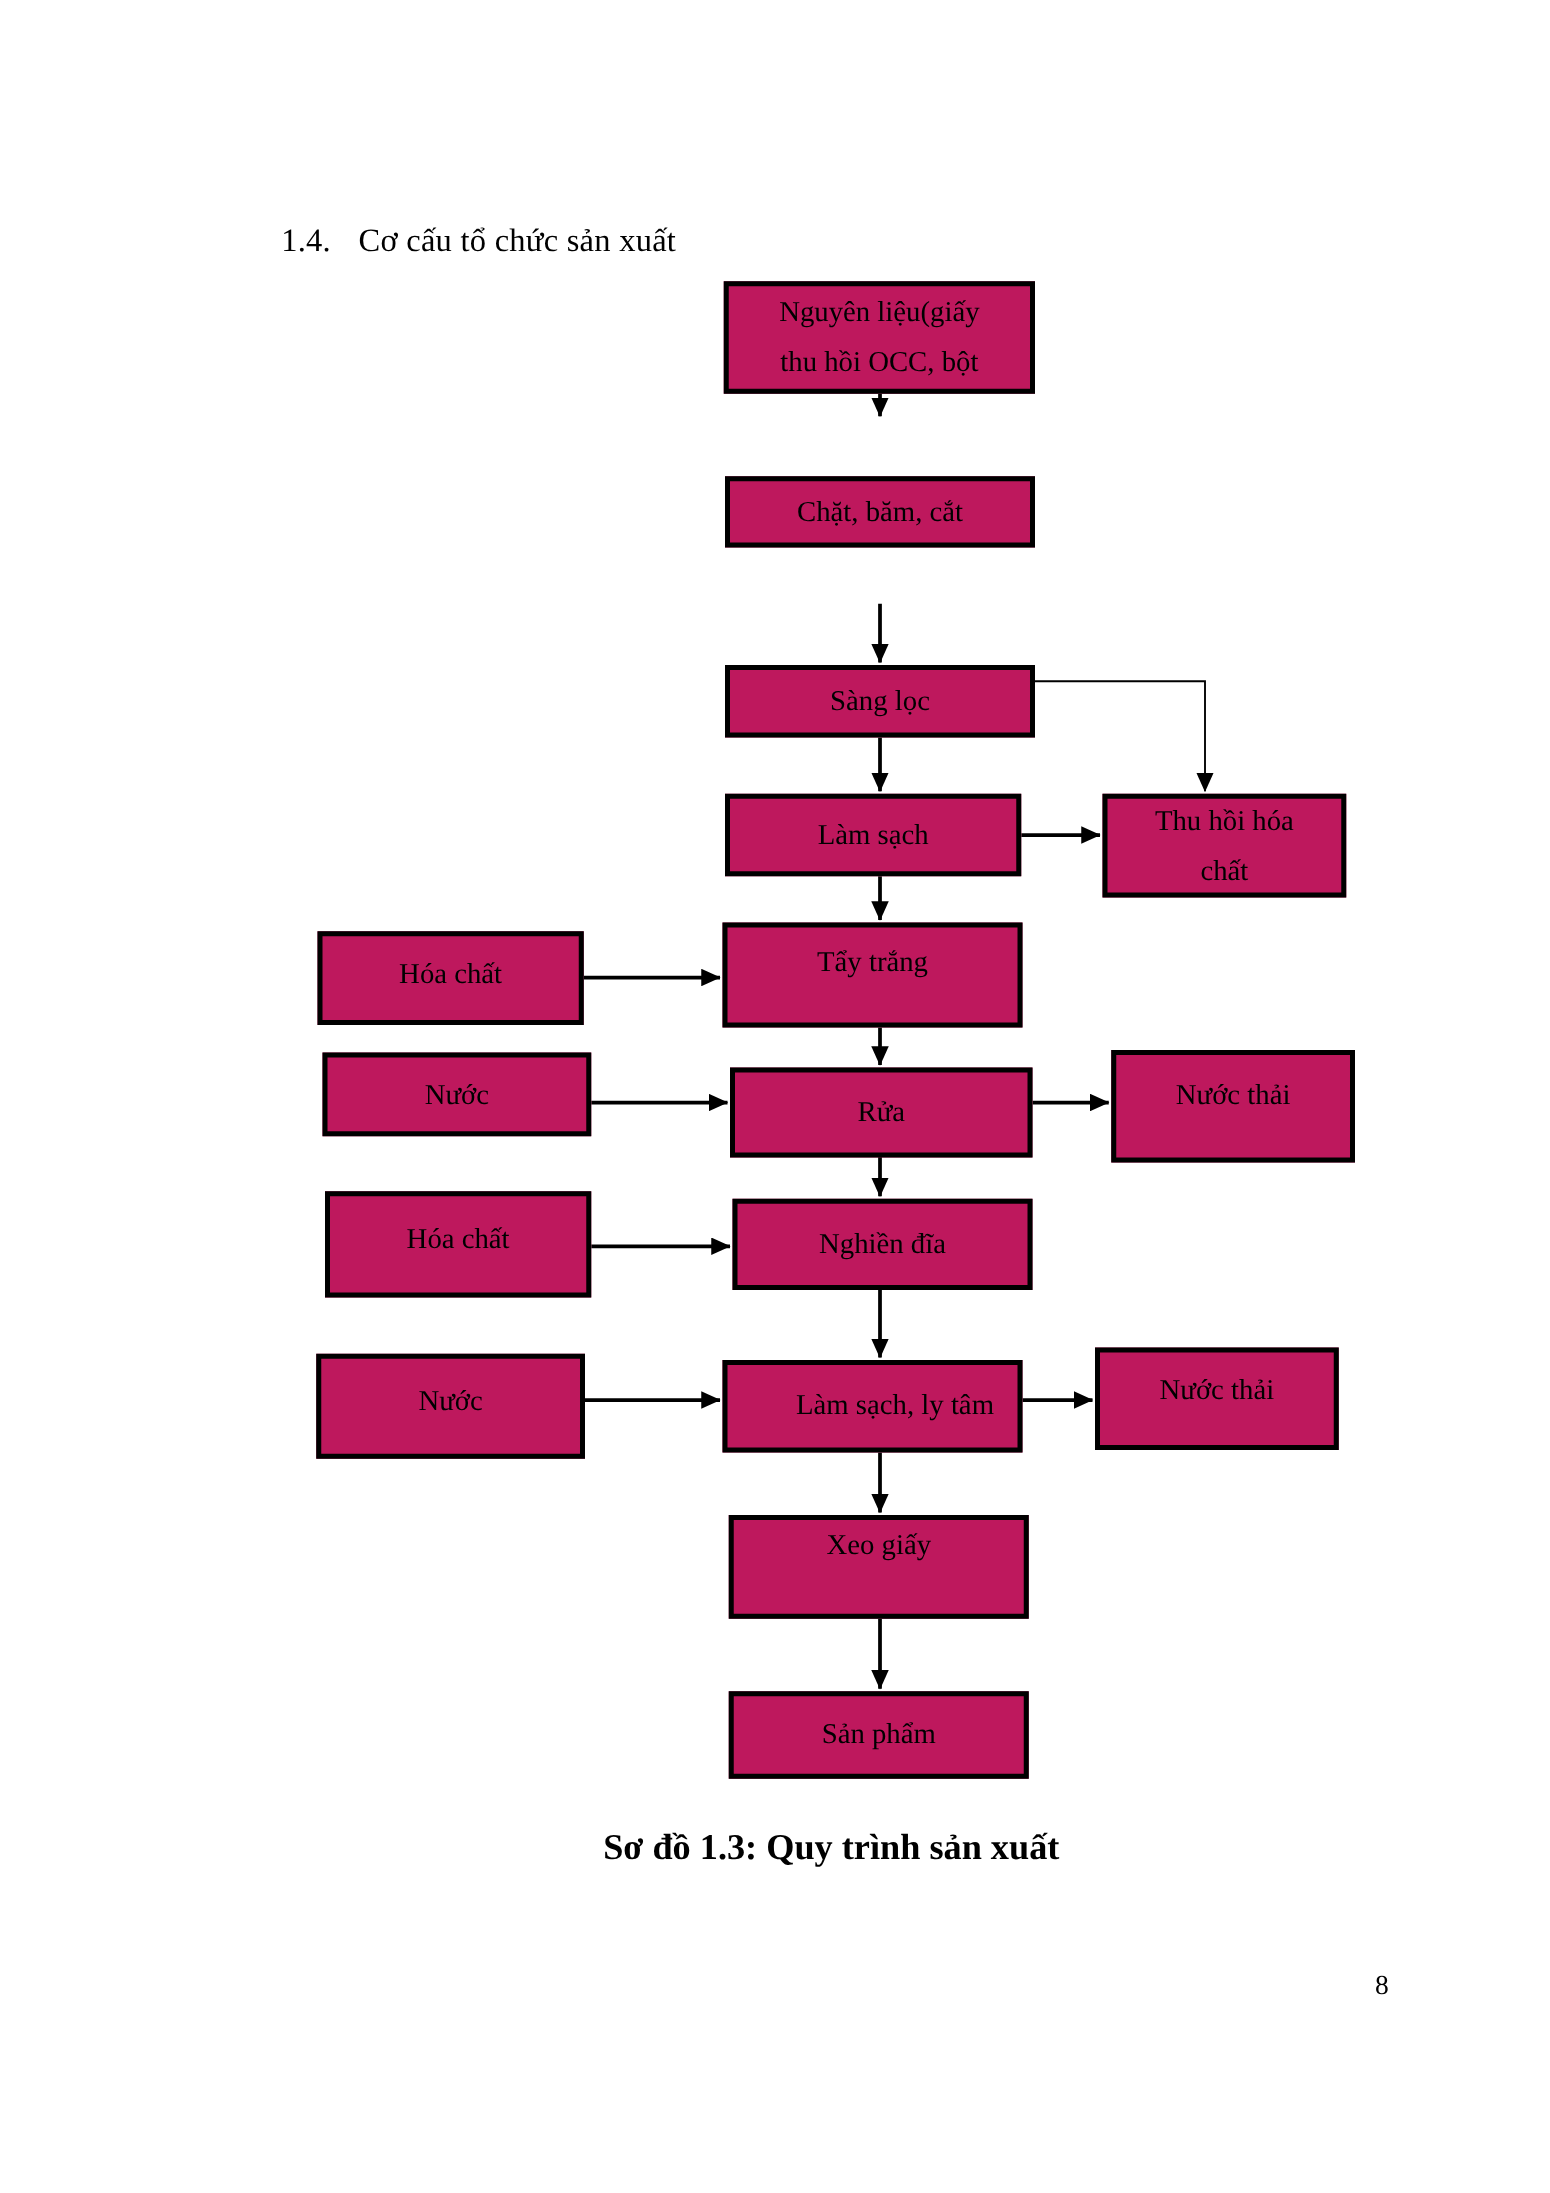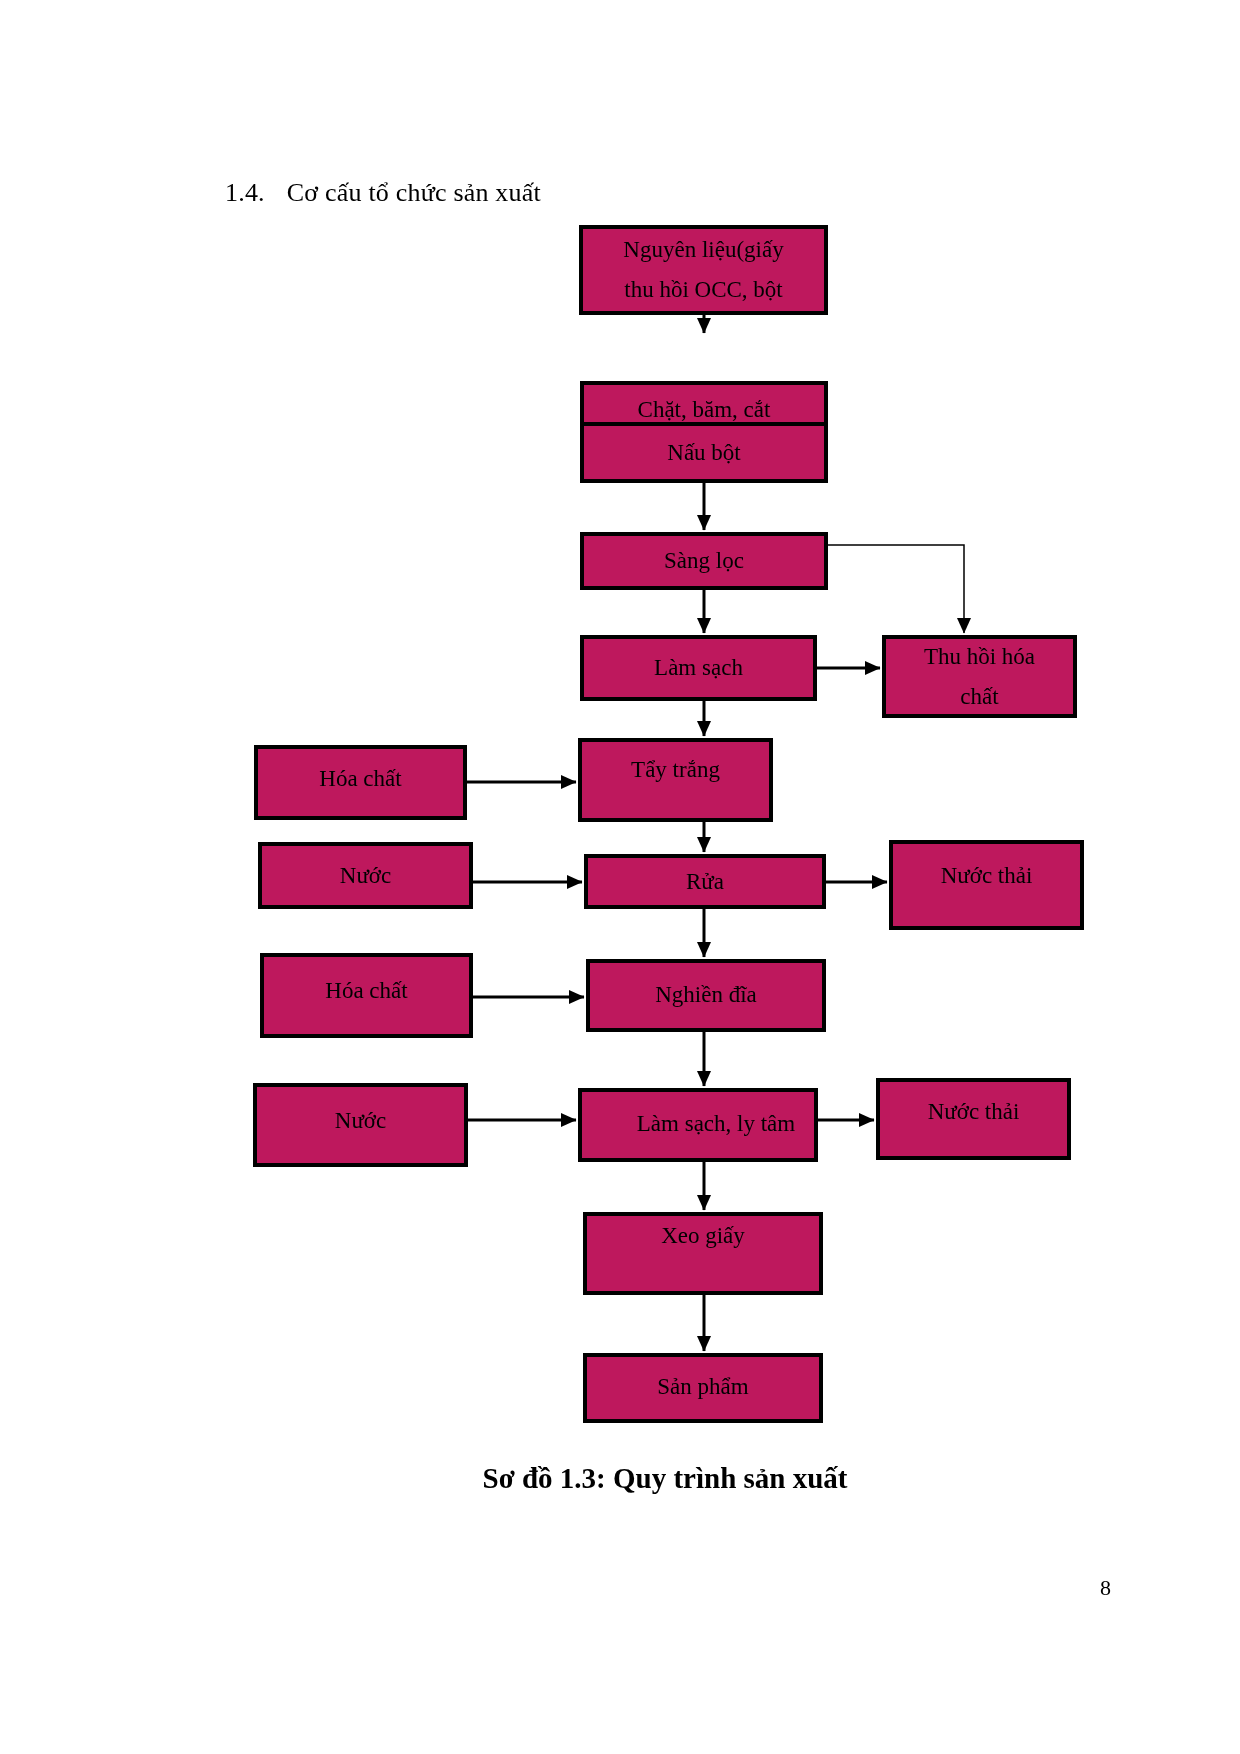--- a/index.html
+++ b/index.html
@@ -73,29 +73,28 @@
       <line x1="473" y1="997" x2="584" y2="997" marker-end="url(#ah)"></line>
       <line x1="468" y1="1120" x2="576" y2="1120" marker-end="url(#ah)"></line>
       <line x1="818" y1="1120" x2="874" y2="1120" marker-end="url(#ah)"></line>
     </g>
     <polyline points="828,545 964,545 964,633" fill="none" stroke="#000000" stroke-width="1.5" marker-end="url(#ah)"></polyline>
   </svg>
 
   <div class="node" style="left:579px;top:225px;width:249px;height:90px;">Nguyên liệu(giấy
 thu hồi OCC, bột</div>
   <div class="node" style="left:580px;top:335px;width:248px;height:57px;margin-top:46px;">Chặt, băm, cắt</div>
-  <div class="node" style="left:580px;top:422px;width:248px;height:61px;">Nấu bột</div>
   <div class="node" style="left:580px;top:532px;width:248px;height:58px;">Sàng lọc</div>
   <div class="node" style="left:580px;top:635px;width:237px;height:66px;">Làm sạch</div>
   <div class="node" style="left:882px;top:635px;width:195px;height:83px;">Thu hồi hóa
 chất</div>
-  <div class="node top" style="left:578px;top:738px;width:195px;height:84px;padding-top:8px;">Tẩy trắng</div>
+  <div class="node top" style="left:578px;top:738px;width:240px;height:84px;padding-top:8px;">Tẩy trắng</div>
   <div class="node top" style="left:254px;top:745px;width:213px;height:75px;padding-top:10px;">Hóa chất</div>
   <div class="node" style="left:258px;top:842px;width:215px;height:67px;">Nước</div>
-  <div class="node" style="left:584px;top:854px;width:242px;height:55px;">Rửa</div>
+  <div class="node" style="left:584px;top:854px;width:242px;height:72px;">Rửa</div>
   <div class="node top" style="left:889px;top:840px;width:195px;height:90px;padding-top:12px;">Nước thải</div>
   <div class="node top" style="left:260px;top:953px;width:213px;height:85px;padding-top:14px;">Hóa chất</div>
   <div class="node top" style="left:586px;top:959px;width:240px;height:73px;padding-top:12px;font-family:Liberation Serif, serif;">Nghiền đĩa</div>
   <div class="node top" style="left:253px;top:1083px;width:215px;height:84px;padding-top:14px;">Nước</div>
   <div class="node top" style="left:578px;top:1088px;width:240px;height:74px;padding-top:12px;padding-left:36px;">Làm sạch, ly tâm</div>
   <div class="node top" style="left:876px;top:1078px;width:195px;height:82px;padding-top:10px;">Nước thải</div>
   <div class="node top" style="left:583px;top:1212px;width:240px;height:83px;">Xeo giấy</div>
   <div class="node top" style="left:583px;top:1353px;width:240px;height:70px;padding-top:10px;">Sản phẩm</div>
 
   <div class="caption">Sơ đồ 1.3: Quy trình sản xuất</div>

